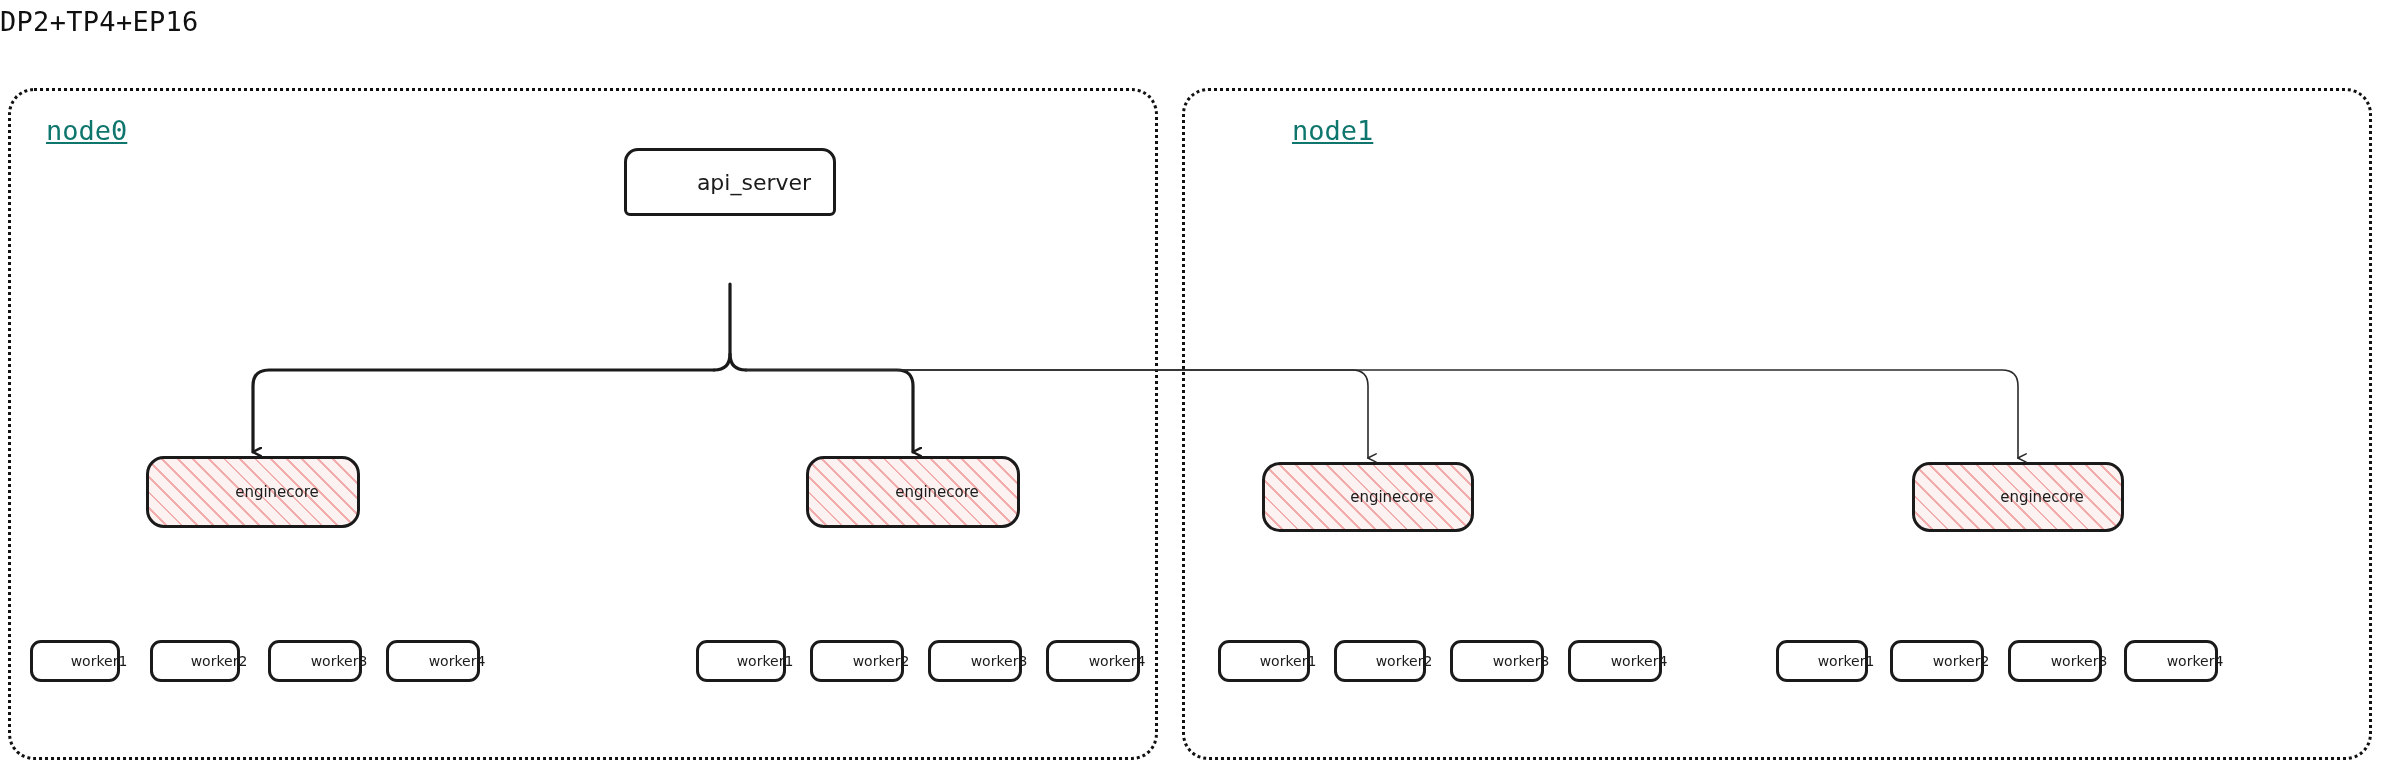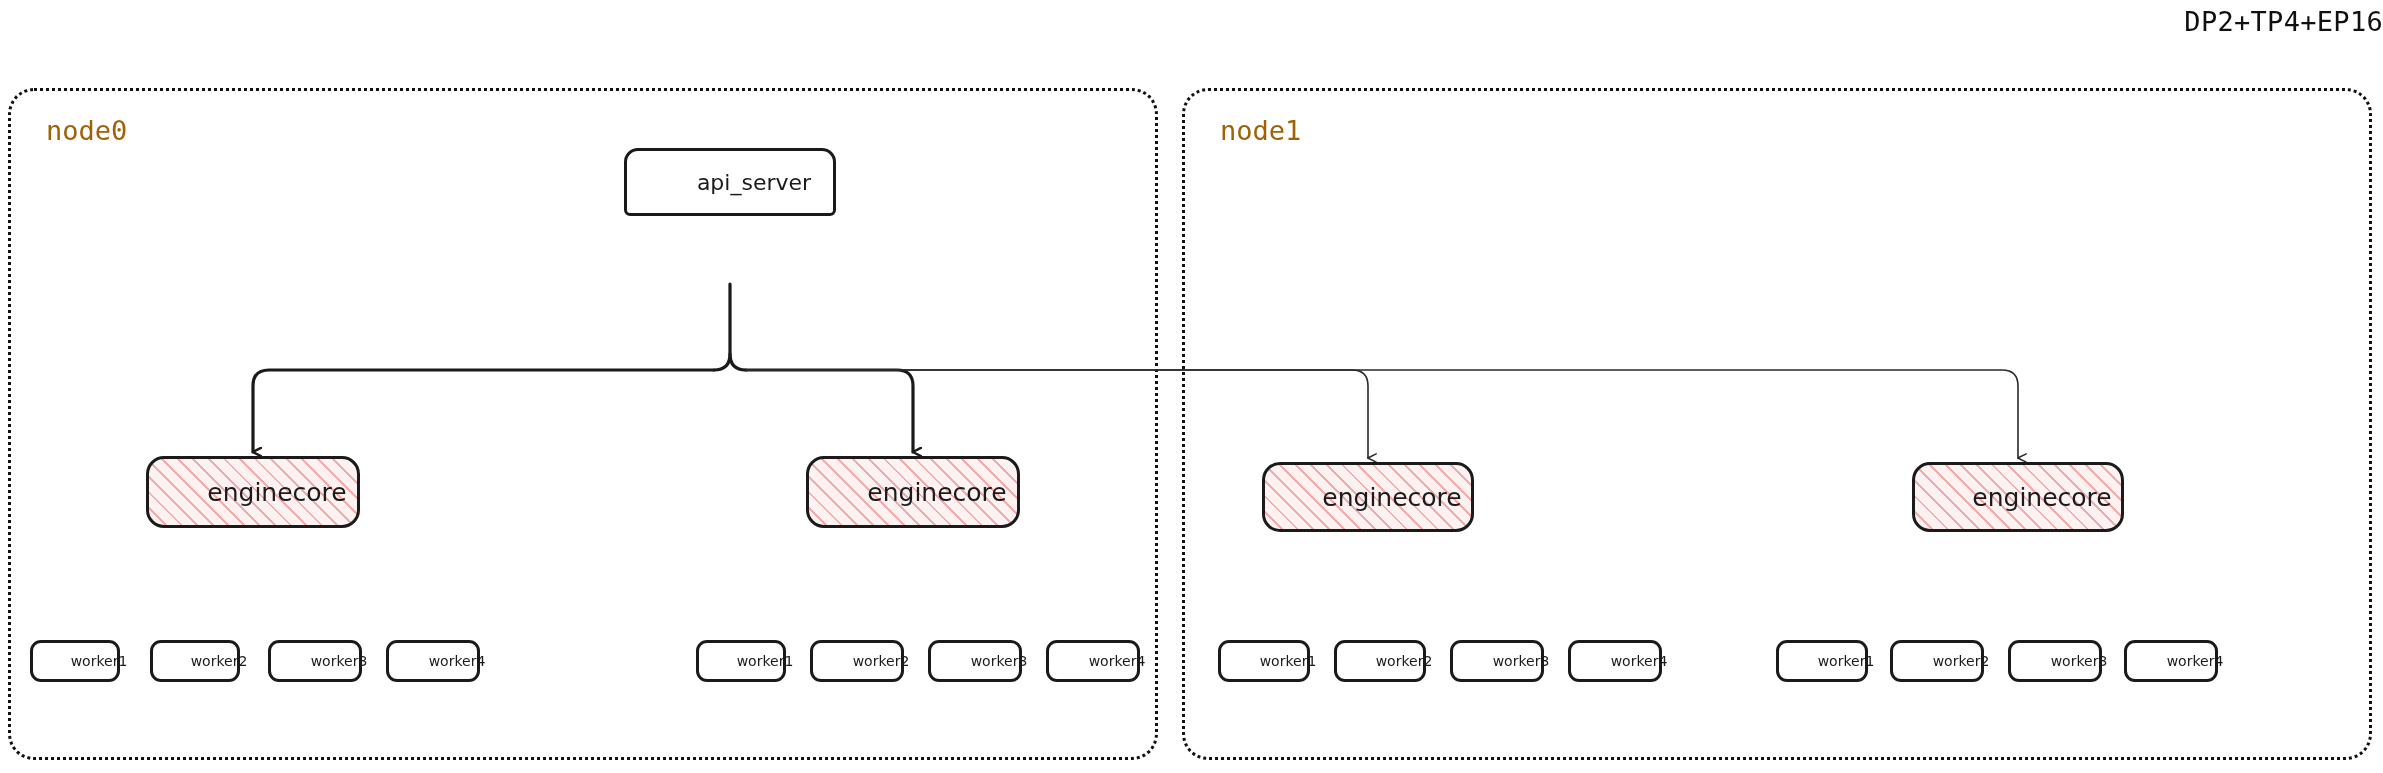--- a/index.html
+++ b/index.html
@@ -4,37 +4,37 @@
 <style>
   html,body{margin:0;padding:0;background:#ffffff;}
   body{
     width:2383px;height:773px;position:relative;overflow:hidden;
     font-family:"DejaVu Sans", sans-serif;
     color:#1b1b1b;
   }
   #canvas{position:absolute;left:0;top:0;width:2383px;height:773px;}
 
   .title{
-    position:absolute;left:0;top:6px;width:2383px;text-align:right;
+    position:absolute;left:0;top:6px;width:2383px;text-align:left;
     font-family:"DejaVu Sans Mono","Liberation Mono",monospace;
     font-size:27px;letter-spacing:.3px;color:#101010;
   }
 
   
   .node-box{
     position:absolute;
     border:3px dotted #111111;
     border-radius:26px;
     background:transparent;
     box-sizing:border-box;
   }
   .node-label{
     position:absolute;
     font-family:"DejaVu Sans Mono","Liberation Mono",monospace;
-    font-size:27px;color:#a16207;white-space:nowrap;
+    font-size:27px;color:#0f766e;white-space:nowrap;text-decoration:underline;
   }
 
   
   .box{
     position:absolute;box-sizing:border-box;
     border:3px solid #1a1a1a;
     display:flex;align-items:center;justify-content:center;
     background:#ffffff;
     white-space:nowrap;
     padding-left:48px;
@@ -48,21 +48,21 @@
   .box-async{
     border-radius:6px 6px 14px 14px;
     font-size:22px;
     background-color:#eafaef;
     background-image:repeating-linear-gradient(45deg,
         rgba(120,205,140,.85) 0px, rgba(120,205,140,.85) 2px,
         rgba(0,0,0,0) 2px, rgba(0,0,0,0) 11px);
   }
   .box-engine{
     border-radius:18px;
-    font-size:25px;
+    font-size:15px;
     background-color:#fdf2f2;
     background-image:repeating-linear-gradient(45deg,
         rgba(240,160,160,.85) 0px, rgba(240,160,160,.85) 2px,
         rgba(0,0,0,0) 2px, rgba(0,0,0,0) 11px);
   }
   .box-worker{
     border-radius:11px;
     font-size:14px;
     background:#ffffff;
     border-width:3px;
@@ -112,21 +112,21 @@
     <span>worker2</span>
     </div>
   <div class="box box-worker" style="left:928px;top:640px;width:94px;height:42px;">
     <span>worker3</span>
     </div>
   <div class="box box-worker" style="left:1046px;top:640px;width:94px;height:42px;">
     <span>worker4</span>
     </div>
 
   <div class="node-box" style="left:1182px;top:88px;width:1190px;height:672px;"></div>
-  <div class="node-label" style="left:1220px;top:115px;">node1</div>
+  <div class="node-label" style="left:1292px;top:115px;">node1</div>
 
   <div class="box box-engine" style="left:1262px;top:462px;width:212px;height:70px;">
     <span>enginecore</span>
   </div>
   <div class="box box-engine" style="left:1912px;top:462px;width:212px;height:70px;">
     <span>enginecore</span>
   </div>
 
   <div class="box box-worker" style="left:1218px;top:640px;width:92px;height:42px;">
     <span>worker1</span>

